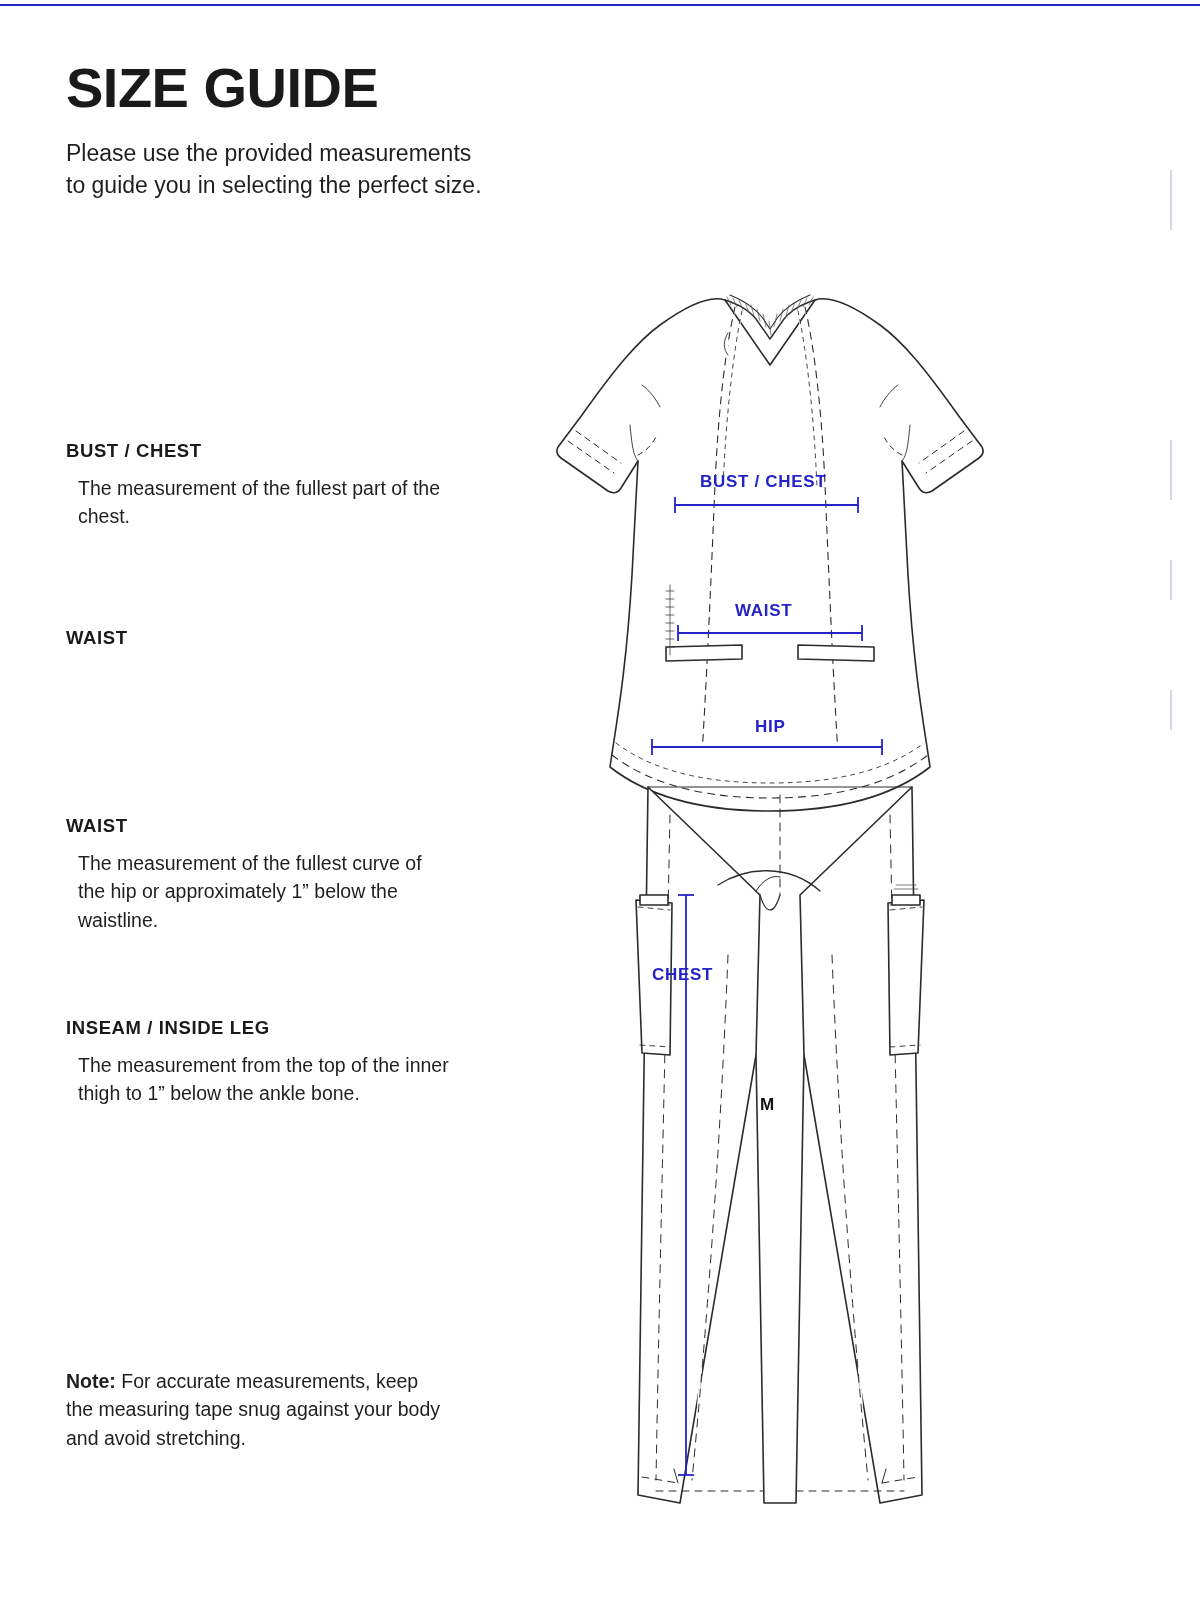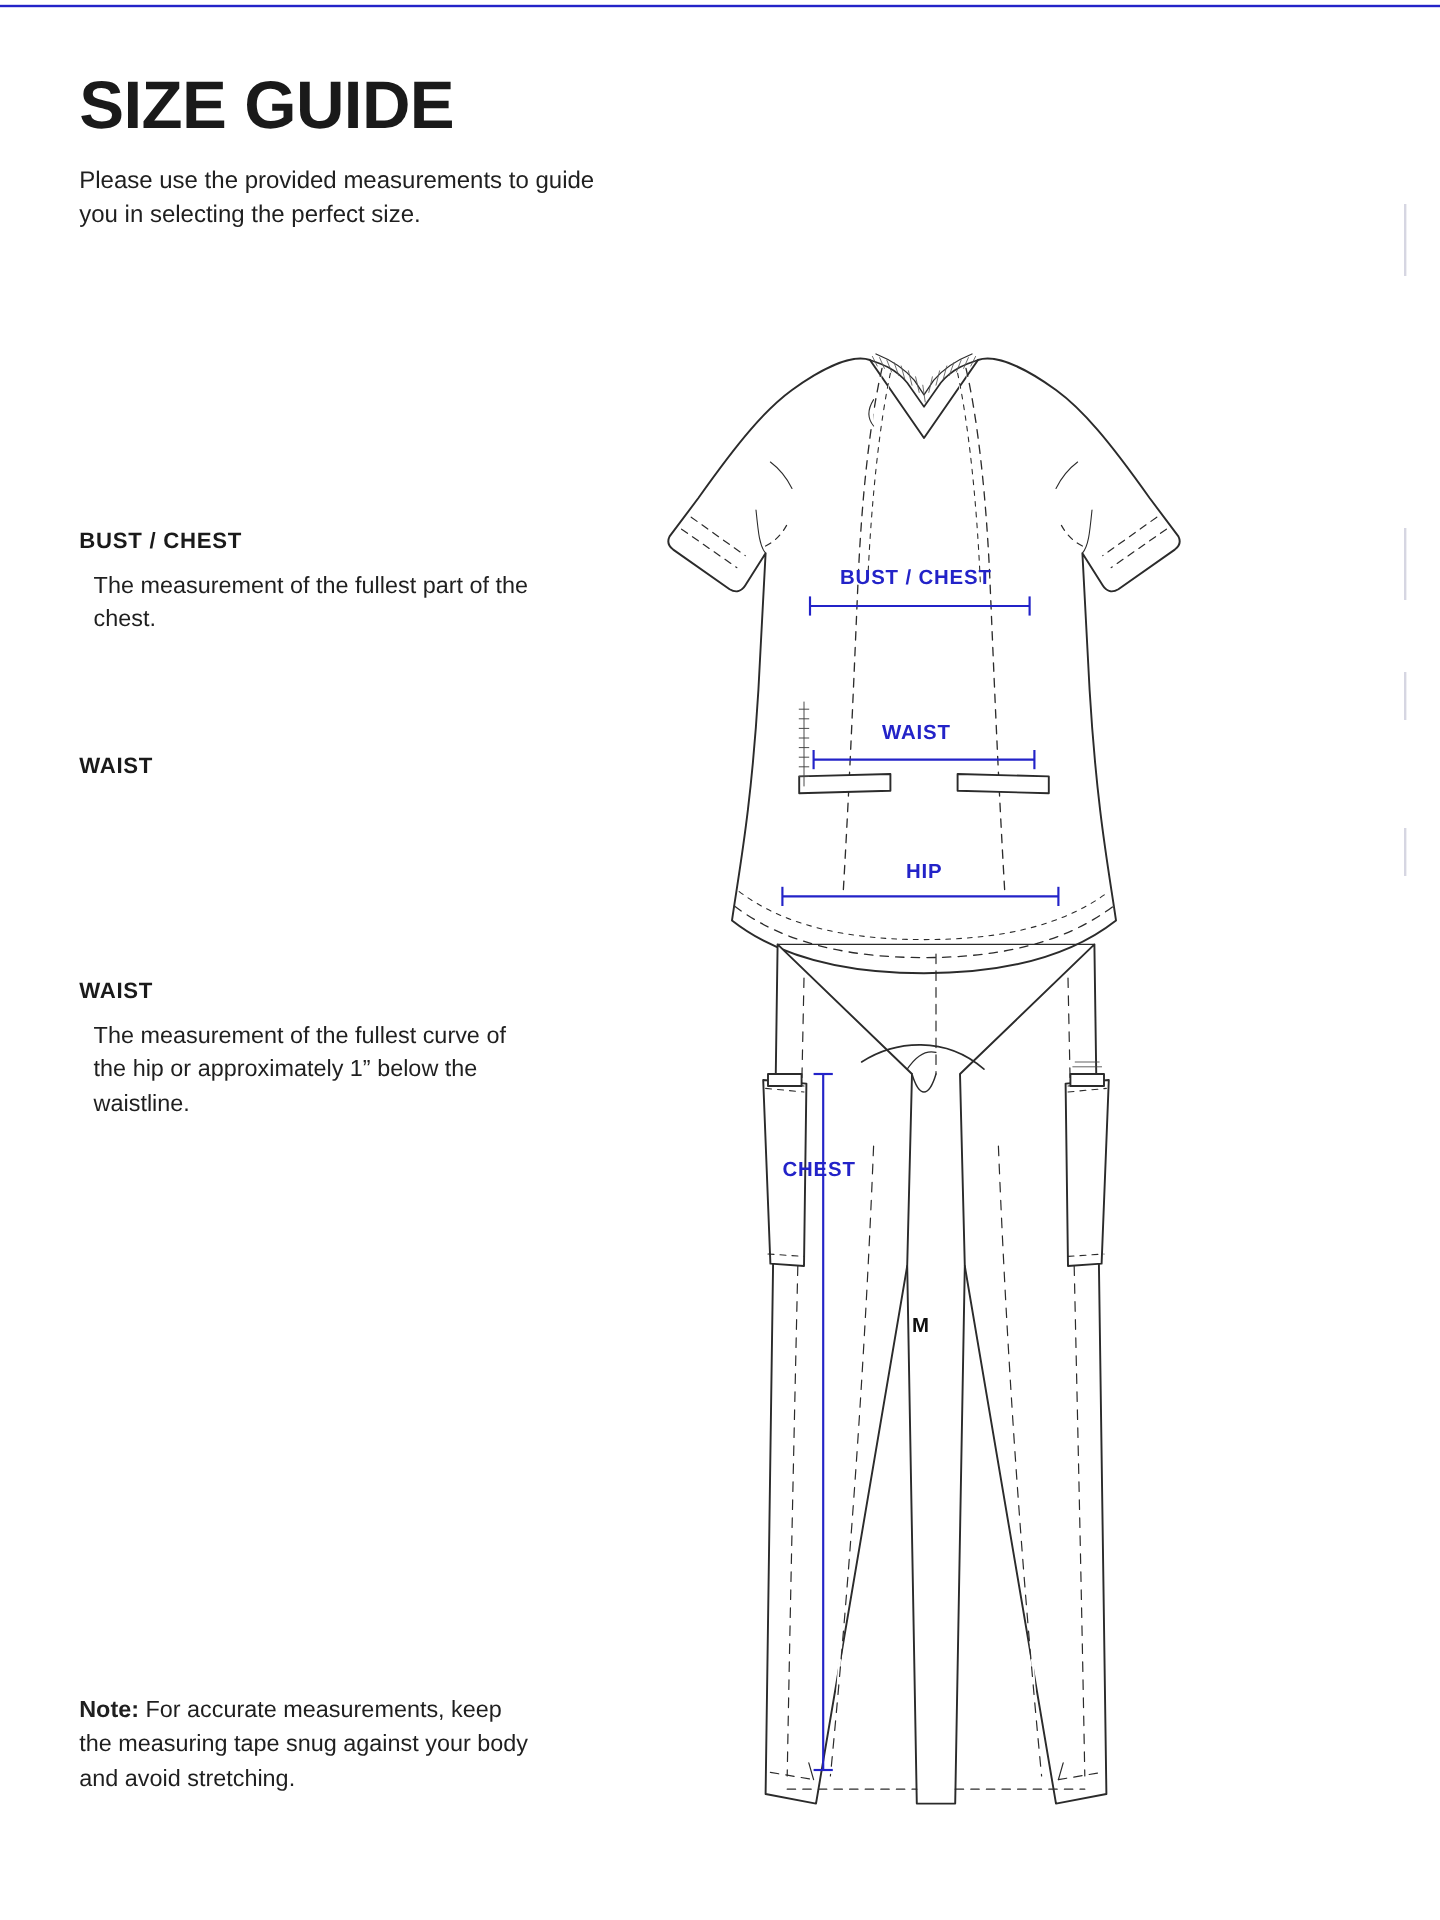--- a/index.html
+++ b/index.html
@@ -49,21 +49,21 @@
   h1.title {
     margin: 0;
     font-size: 56px;
     line-height: 1.0;
     font-weight: bold;
     letter-spacing: -0.5px;
     color: #1a1a1a;
   }
   .intro {
     margin: 22px 0 0 0;
-    font-size: 20px;
+    font-size: 23px;
     line-height: 1.38;
     color: #1f1f1f;
     max-width: 430px;
   }
   .term {
     position: absolute;
     left: 66px;
     width: 400px;
   }
   .term h2 {
@@ -85,21 +85,20 @@
   .t-inseam{ top: 1017px; }
 
   .note {
     position: absolute;
     left: 66px;
     top: 1367px;
     width: 380px;
     font-size: 19.5px;
     line-height: 1.45;
     color: #1f1f1f;
-    margin-top: 44px;
   }
   .note b { font-weight: bold; }
 
   .figure {
     position: absolute;
     left: 520px;
     top: 255px;
     width: 520px;
     height: 1290px;
   }
@@ -143,20 +142,24 @@
 
   <div class="term t-waist">
     <h2>WAIST</h2>
   </div>
 
   <div class="term t-hips">
     <h2>WAIST</h2>
     <p>The measurement of the fullest curve of the hip or approximately 1” below the waistline.</p>
   </div>
 
+  <div class="term t-inseam">
+    <h2>INSEAM / INSIDE LEG</h2>
+    <p>The measurement from the top of the inner thigh to 1” below the ankle bone.</p>
+  </div>
 
   <div class="note">
     <b>Note:</b><span> For accurate measurements, keep the measuring tape snug against your body and avoid stretching.</span>
   </div>
 
   <div class="figure">
     <svg width="520" height="1290" viewBox="0 0 520 1290" fill="none" xmlns="http://www.w3.org/2000/svg">
       <g stroke="#2b2b2b" stroke-width="1.6" fill="#ffffff" stroke-linejoin="round" stroke-linecap="round">
 
         <path d="M205 45 C190 40 165 52 140 70 C118 86 96 112 62 160 L38 192

